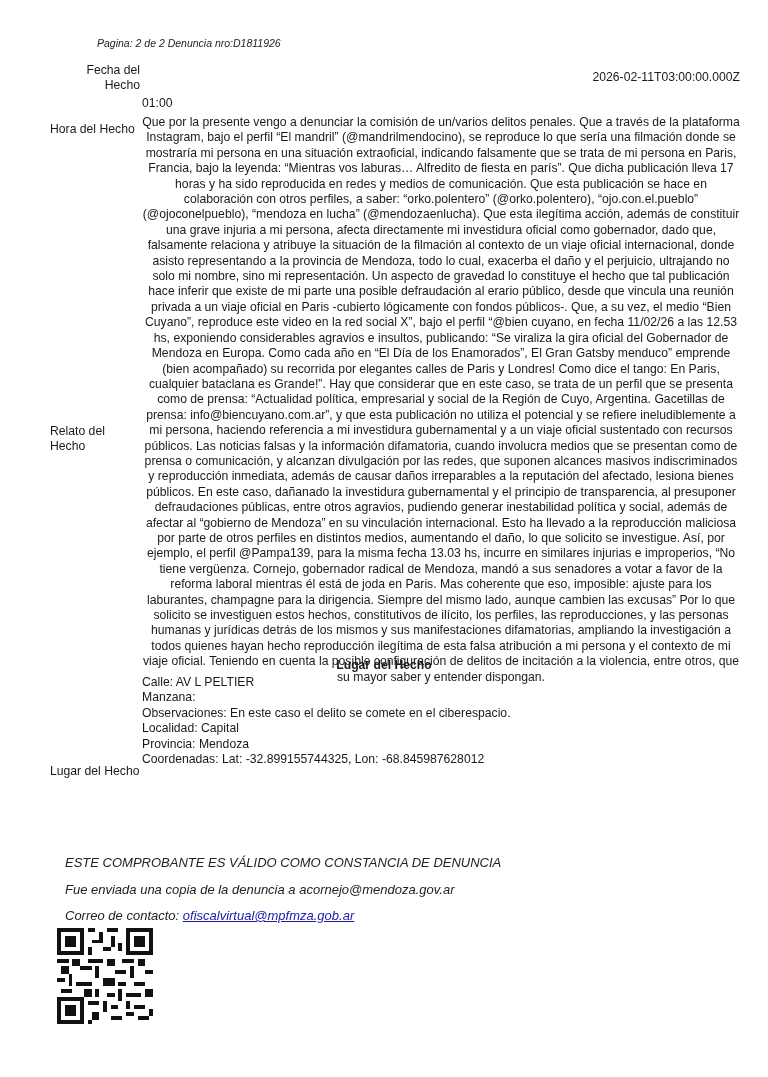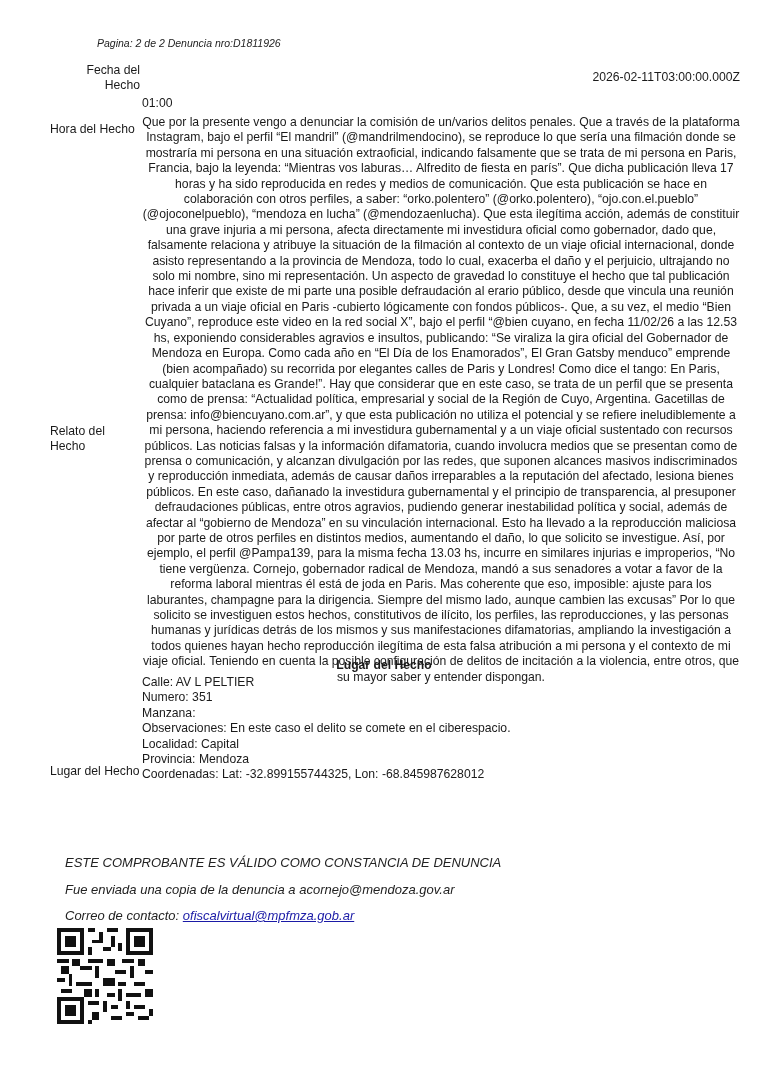--- a/index.html
+++ b/index.html
@@ -35,21 +35,20 @@
   <div class="lbl" style="top:268px;margin-top:41px;">Relato del Hecho</div>
   <div class="val relato-text">Que por la presente vengo a denunciar la comisión de un/varios delitos penales. Que a través de la plataforma Instagram, bajo el perfil “El mandril” (@mandrilmendocino), se reproduce lo que sería una filmación donde se mostraría mi persona en una situación extraoficial, indicando falsamente que se trata de mi persona en Paris, Francia, bajo la leyenda: “Mientras vos laburas… Alfredito de fiesta en parís”. Que dicha publicación lleva 17 horas y ha sido reproducida en redes y medios de comunicación. Que esta publicación se hace en colaboración con otros perfiles, a saber: “orko.polentero” (@orko.polentero), “ojo.con.el.pueblo” (@ojoconelpueblo), “mendoza en lucha” (@mendozaenlucha). Que esta ilegítima acción, además de constituir una grave injuria a mi persona, afecta directamente mi investidura oficial como gobernador, dado que, falsamente relaciona y atribuye la situación de la filmación al contexto de un viaje oficial internacional, donde asisto representando a la provincia de Mendoza, todo lo cual, exacerba el daño y el perjuicio, ultrajando no solo mi nombre, sino mi representación. Un aspecto de gravedad lo constituye el hecho que tal publicación hace inferir que existe de mi parte una posible defraudación al erario público, desde que vincula una reunión privada a un viaje oficial en Paris -cubierto lógicamente con fondos públicos-. Que, a su vez, el medio “Bien Cuyano”, reproduce este video en la red social X”, bajo el perfil “@bien cuyano, en fecha 11/02/26 a las 12.53 hs, exponiendo considerables agravios e insultos, publicando: “Se viraliza la gira oficial del Gobernador de Mendoza en Europa. Como cada año en “El Día de los Enamorados”, El Gran Gatsby menduco” emprende (bien acompañado) su recorrida por elegantes calles de Paris y Londres! Como dice el tango: En Paris, cualquier bataclana es Grande!”. Hay que considerar que en este caso, se trata de un perfil que se presenta como de prensa: “Actualidad política, empresarial y social de la Región de Cuyo, Argentina. Gacetillas de prensa: info@biencuyano.com.ar”, y que esta publicación no utiliza el potencial y se refiere ineludiblemente a mi persona, haciendo referencia a mi investidura gubernamental y a un viaje oficial sustentado con recursos públicos. Las noticias falsas y la información difamatoria, cuando involucra medios que se presentan como de prensa o comunicación, y alcanzan divulgación por las redes, que suponen alcances masivos indiscriminados y reproducción inmediata, además de causar daños irreparables a la reputación del afectado, lesiona bienes públicos. En este caso, dañanado la investidura gubernamental y el principio de transparencia, al presuponer defraudaciones públicas, entre otros agravios, pudiendo generar inestabilidad política y social, además de afectar al “gobierno de Mendoza” en su vinculación internacional. Esto ha llevado a la reproducción maliciosa por parte de otros perfiles en distintos medios, aumentando el daño, lo que solicito se investigue. Así, por ejemplo, el perfil @Pampa139, para la misma fecha 13.03 hs, incurre en similares injurias e improperios, “No tiene vergüenza. Cornejo, gobernador radical de Mendoza, mandó a sus senadores a votar a favor de la reforma laboral mientras él está de joda en Paris. Mas coherente que eso, imposible: ajuste para los laburantes, champagne para la dirigencia. Siempre del mismo lado, aunque cambien las excusas” Por lo que solicito se investiguen estos hechos, constitutivos de ilícito, los perfiles, las reproducciones, y las personas humanas y jurídicas detrás de los mismos y sus manifestaciones difamatorias, ampliando la investigación a todos quienes hayan hecho reproducción ilegítima de esta falsa atribución a mi persona y el contexto de mi viaje oficial. Teniendo en cuenta la posible configuración de delitos de incitación a la violencia, entre otros, que su mayor saber y entender dispongan.</div>
 </div>
 
 <div class="section-title">Lugar del Hecho</div>
 
 <div class="row" style="top:675px;height:180px;">
   <div class="lbl" style="top:89px;">Lugar del Hecho</div>
   <div class="val lugar-lines">
     <div>Calle: AV L PELTIER</div>
-    <div>Numero: 351</div>
     <div>Manzana:</div>
     <div>Observaciones: En este caso el delito se comete en el ciberespacio.</div>
     <div>Localidad: Capital</div>
     <div>Provincia: Mendoza</div>
     <div>Coordenadas: Lat: -32.899155744325, Lon: -68.845987628012</div>
   </div>
 </div>
 
 <div class="footer-note" style="top:855px;">ESTE COMPROBANTE ES VÁLIDO COMO CONSTANCIA DE DENUNCIA</div>
 <div class="footer-note" style="top:882px;">Fue enviada una copia de la denuncia a acornejo@mendoza.gov.ar</div>

